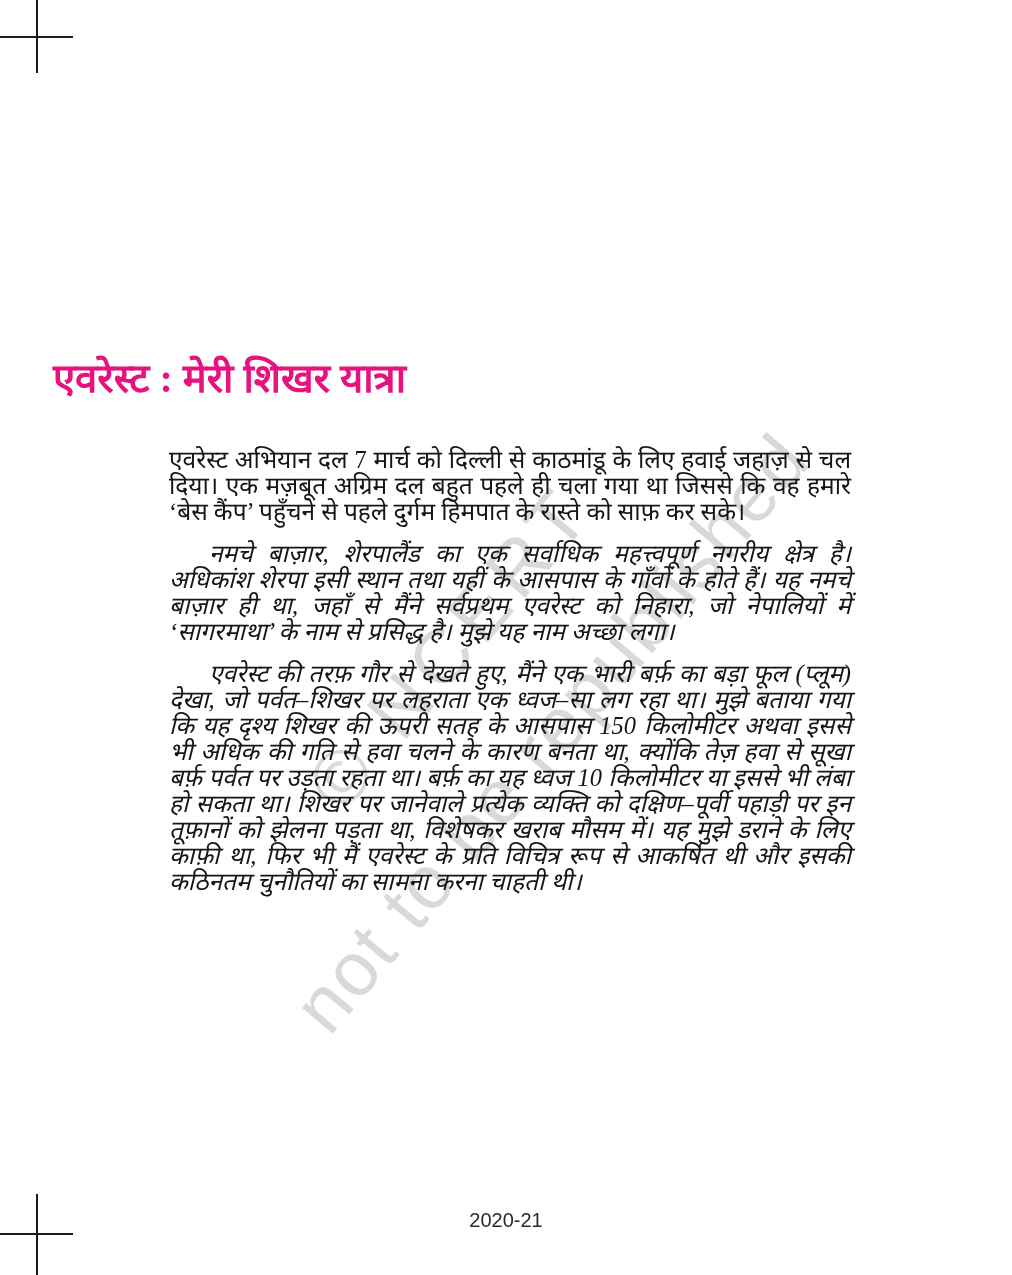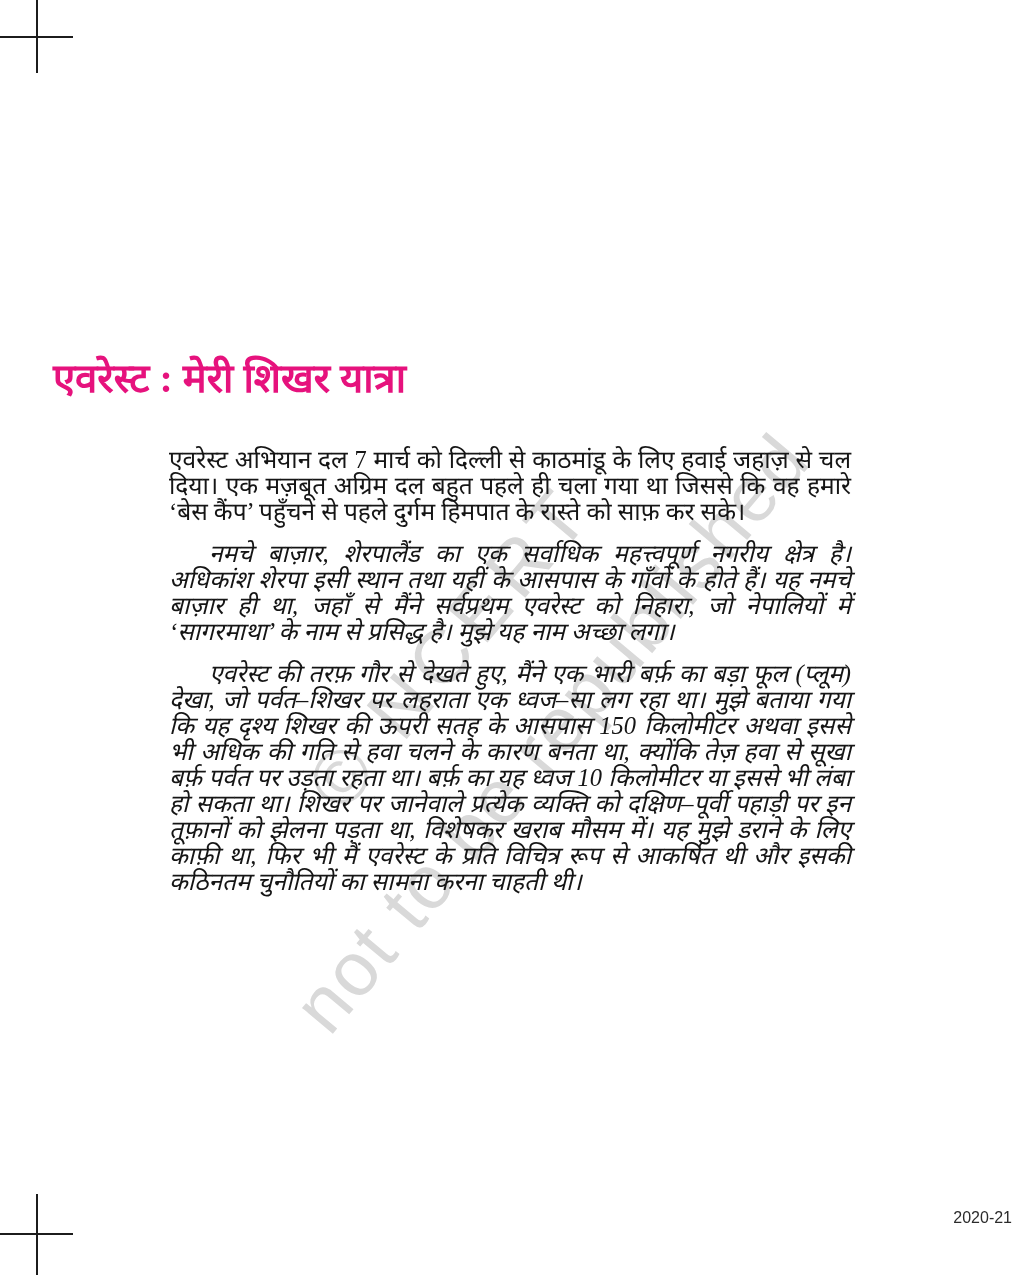--- a/index.html
+++ b/index.html
@@ -83,23 +83,23 @@
     text-indent: 40px;
     font-style: italic;
   }
 
   
   .footer {
     position: absolute;
     top: 1209px;
     left: 0;
     width: 100%;
-    text-align: right;
+    text-align: center;
     font-family: "Liberation Sans", sans-serif;
-    font-size: 16px;
+    font-size: 20px;
     color: #2b2b2b;
     z-index: 1;
   }
 </style>
 </head>
 <body>
 
 <div class="page">
 
   <div class="crop-line cm-tl-h"></div>

